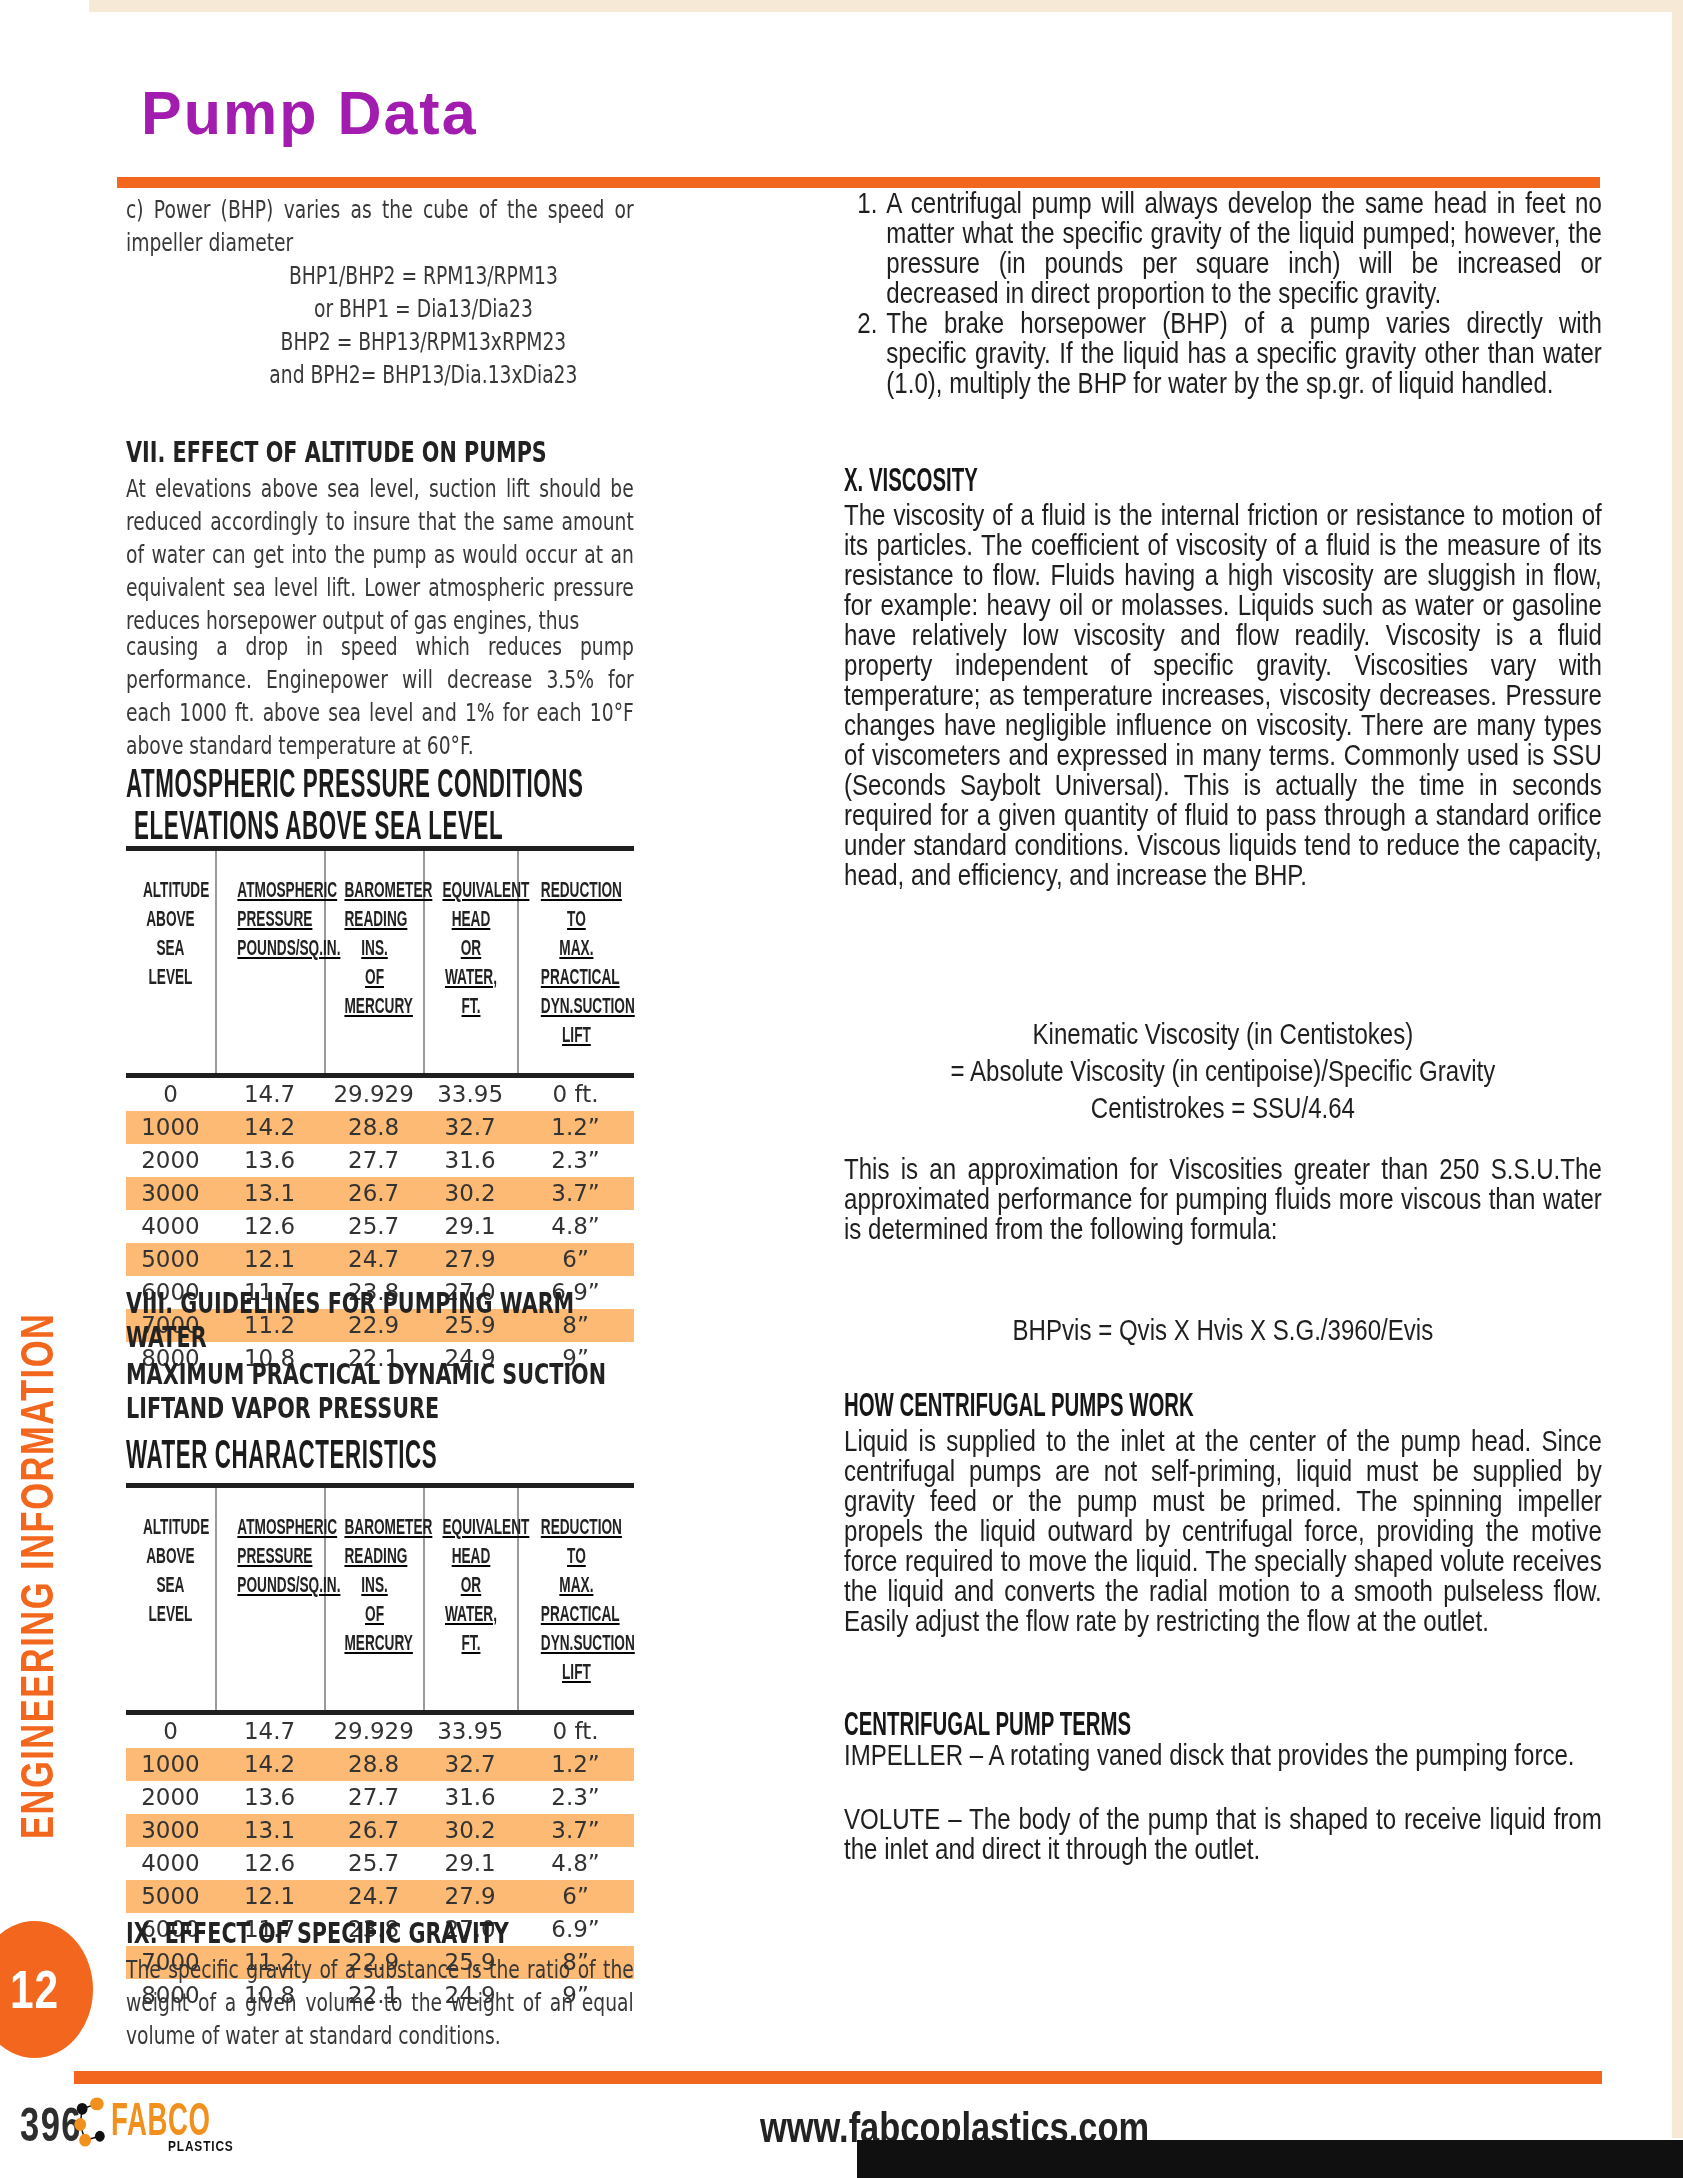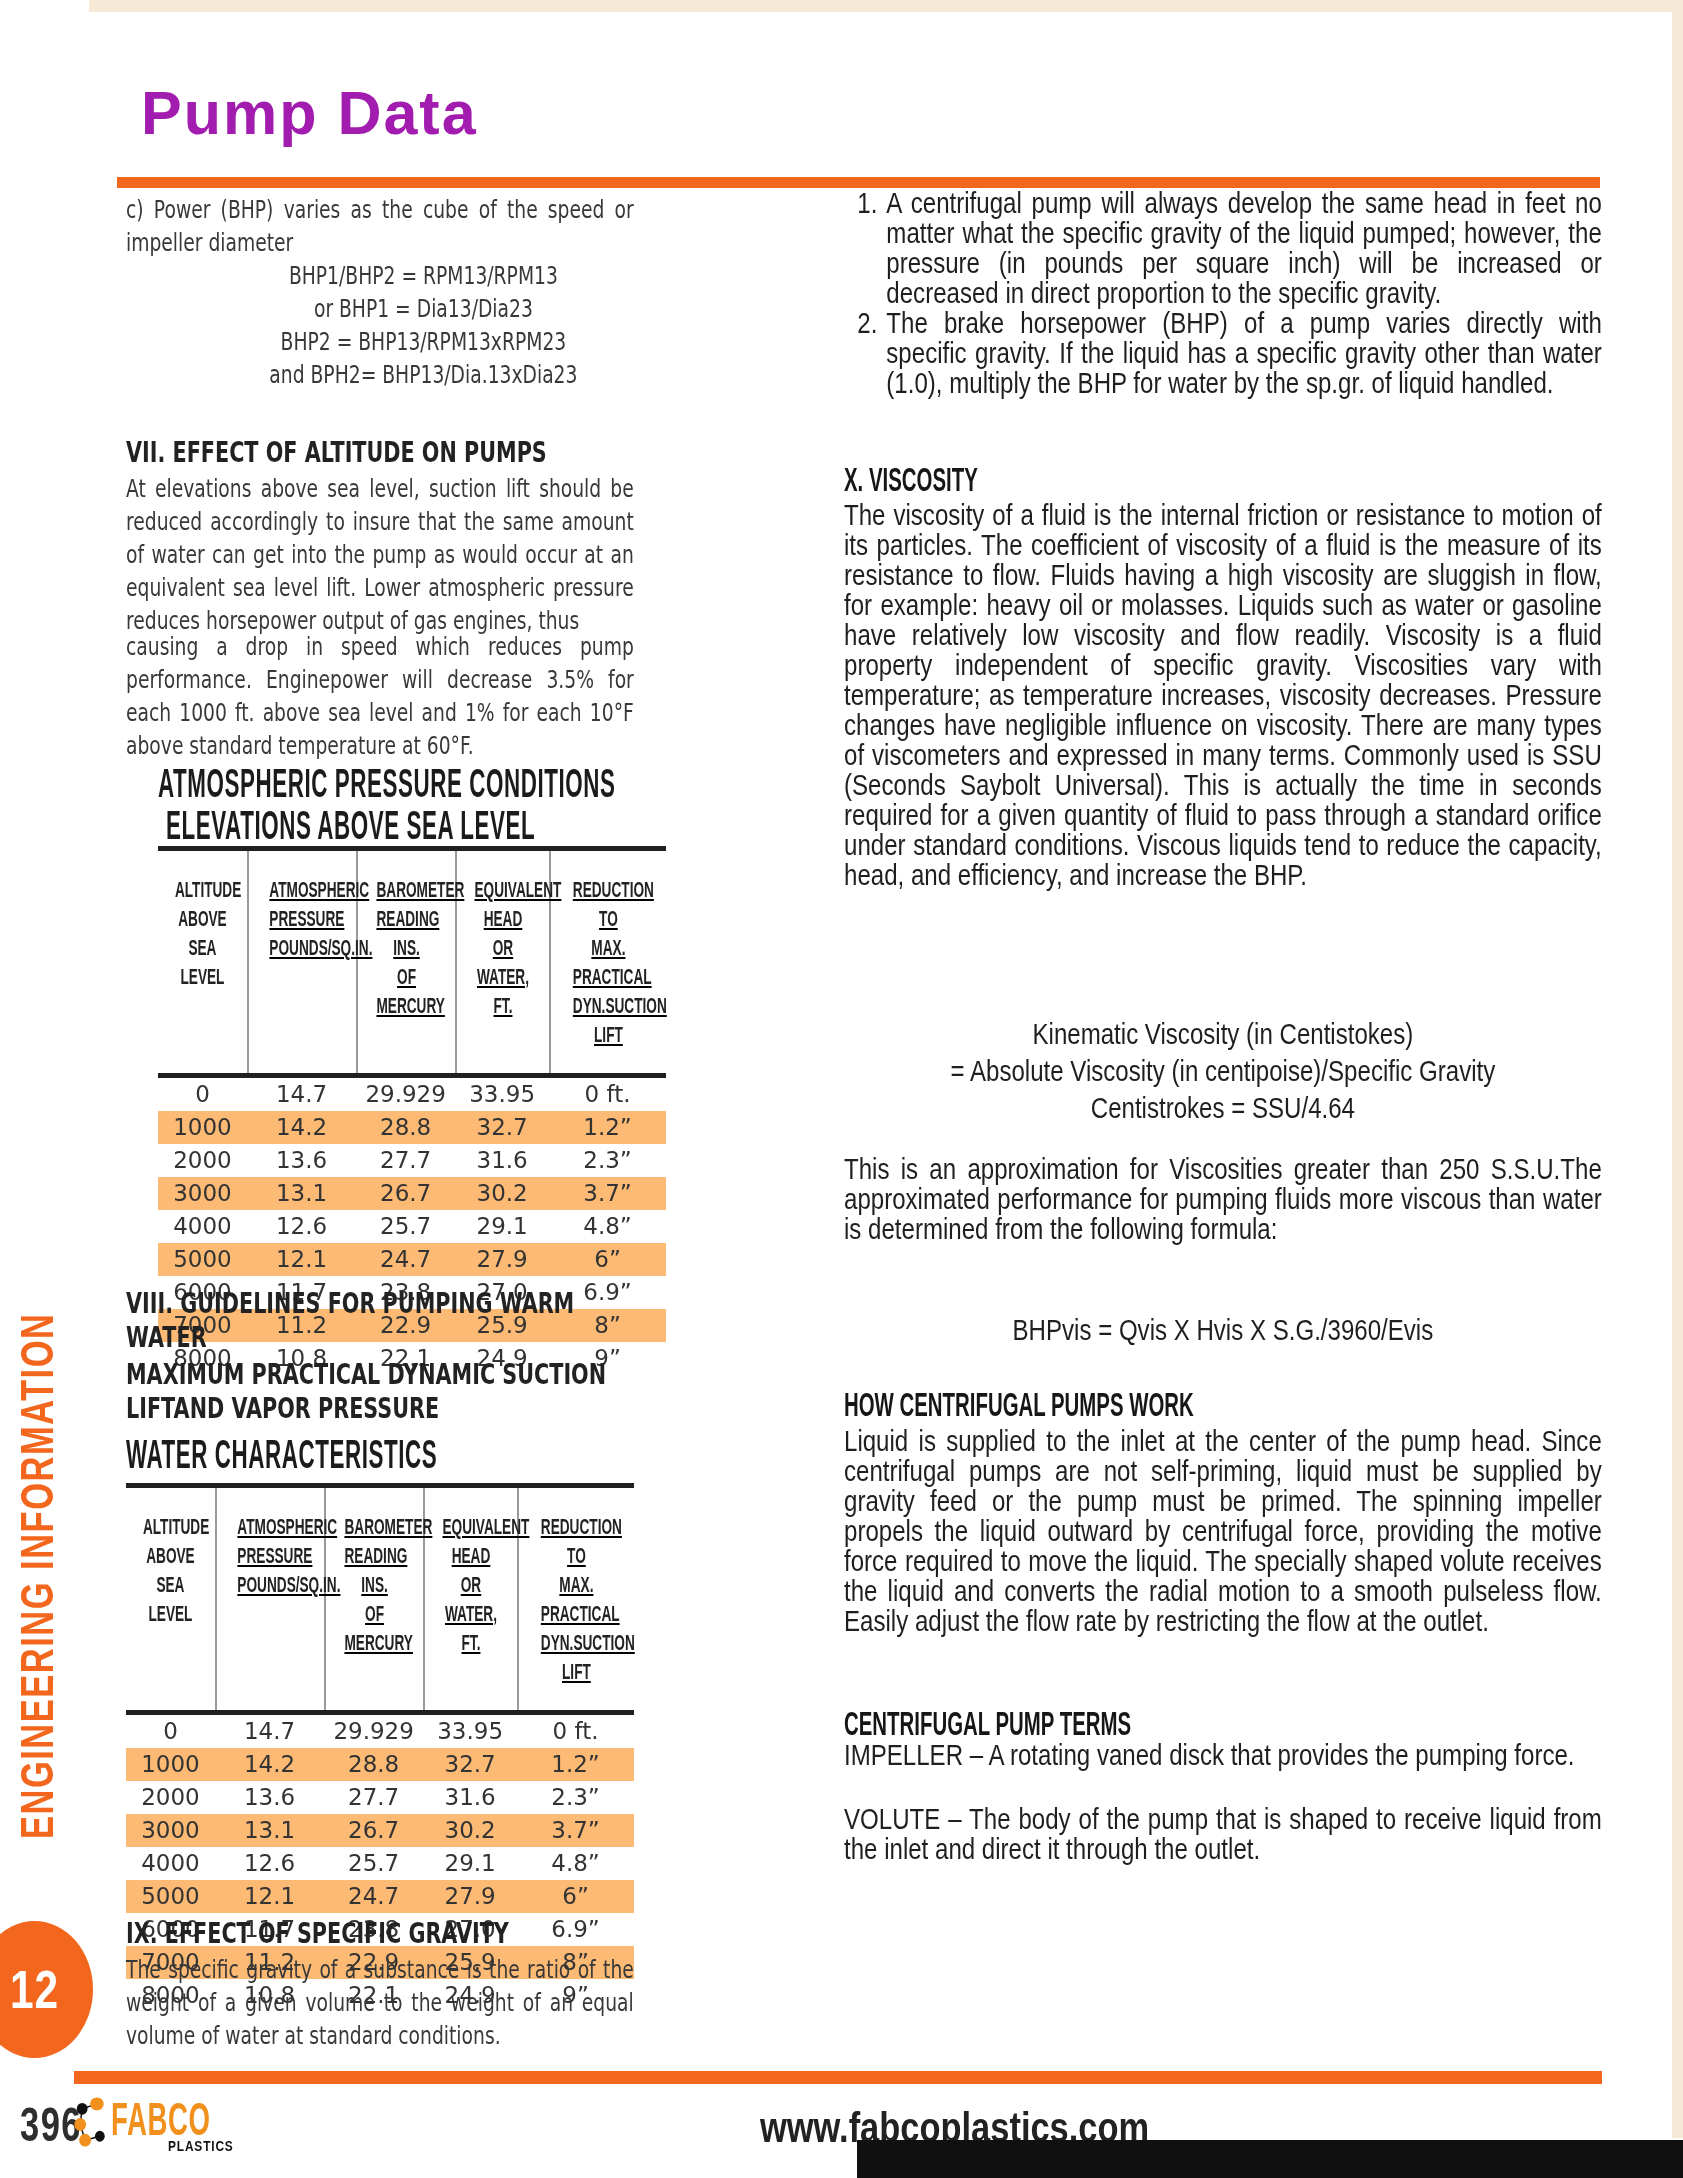--- a/index.html
+++ b/index.html
@@ -114,21 +114,21 @@
   <div class="abs lc" style="top:436px;">
     <div class="h-l">VII. EFFECT OF ALTITUDE ON PUMPS</div>
   </div>
   <div class="abs lc" style="top:473px;">
     <div class="body-l">At elevations above sea level, suction lift should be reduced accordingly to insure that the same amount of water can get into the pump as would occur at an equivalent sea level lift. Lower atmospheric pressure reduces horsepower output of gas engines, thus</div>
   </div>
   <div class="abs lc" style="top:631px;">
     <div class="body-l">causing a drop in speed which reduces pump performance. Enginepower will decrease 3.5% for each 1000 ft. above sea level and 1% for each 10°F above standard temperature at 60°F.</div>
   </div>
 
-  <div class="abs tbl" style="top:762px;margin-left:32px;">
+  <div class="abs tbl" style="top:762px;">
     <div class="t-title">ATMOSPHERIC PRESSURE CONDITIONS</div>
     <div class="t-title second">ELEVATIONS ABOVE SEA LEVEL</div>
     <div class="thead">
         <div class="th">
           <span class="thx">ALTITUDE
 ABOVE SEA
 LEVEL</span>
         </div>
         <div class="th">
           <span class="thx">ATMOSPHERIC

